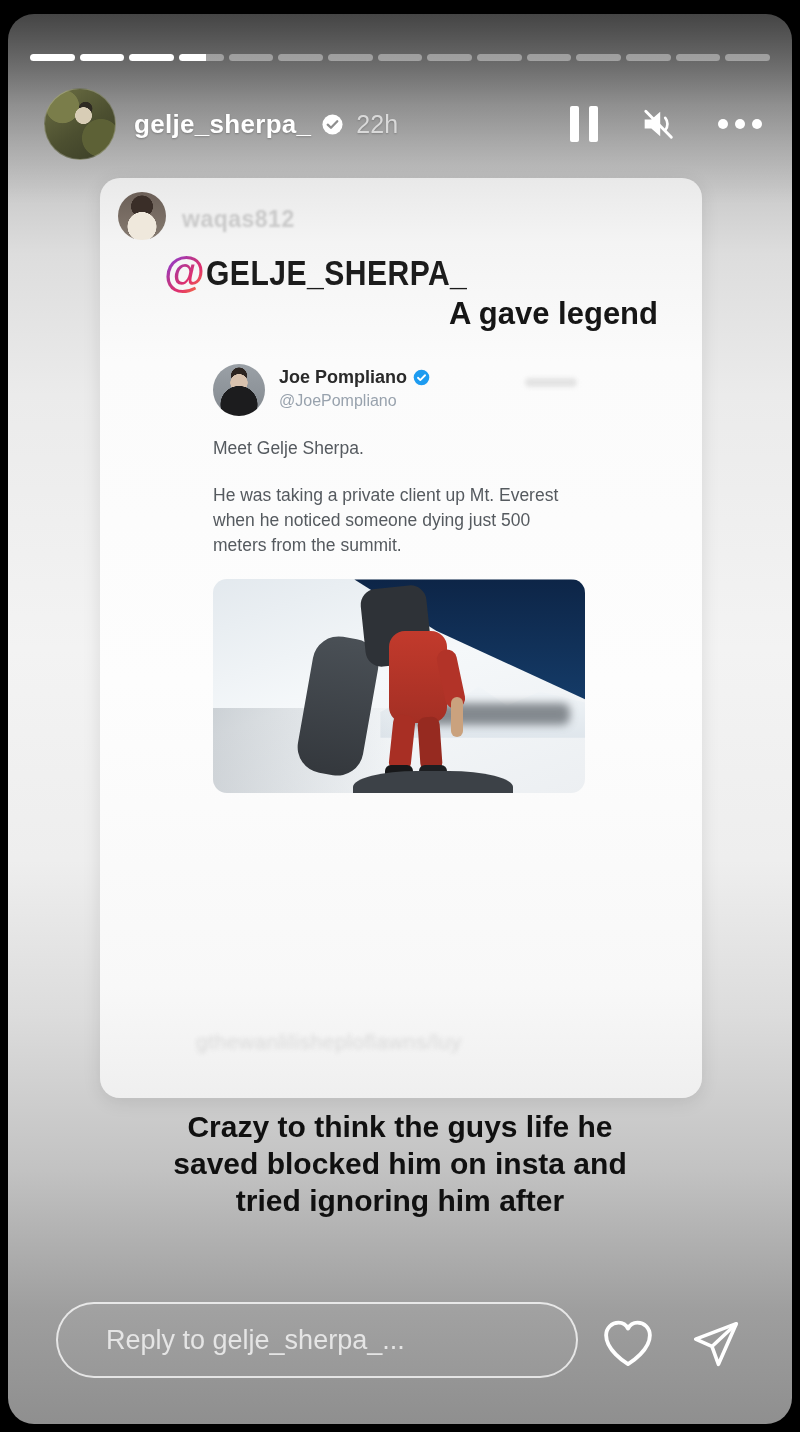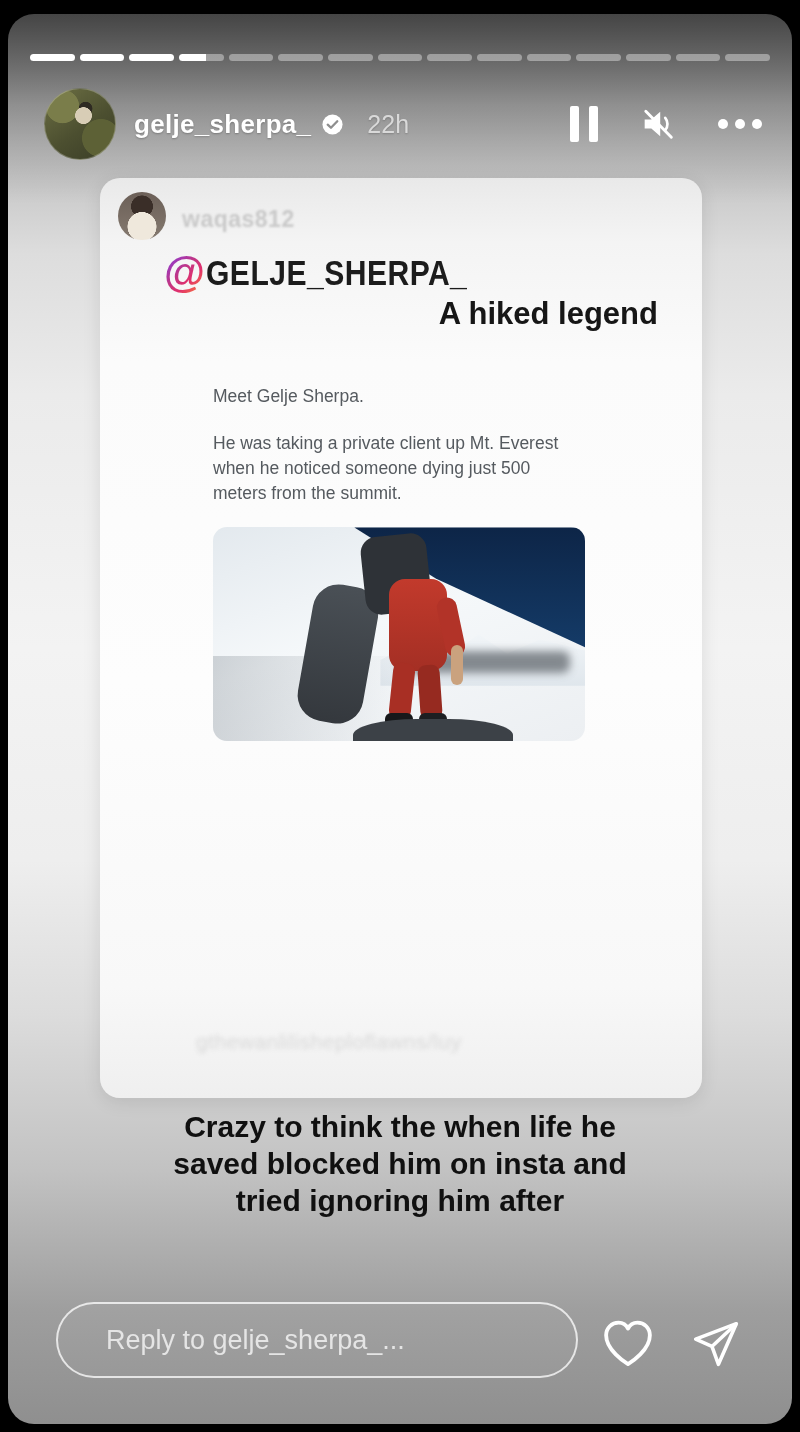--- a/index.html
+++ b/index.html
@@ -32,21 +32,21 @@
                background:
                  radial-gradient(circle at 55% 38%, #d8cdb6 0 14%, transparent 15%),
                  radial-gradient(circle at 58% 28%, #2e2a22 0 10%, transparent 11%),
                  radial-gradient(circle at 25% 25%, #7a7d4a 0 22%, transparent 23%),
                  radial-gradient(circle at 80% 70%, #5d6136 0 25%, transparent 26%),
                  linear-gradient(145deg,#6d7044 0%,#4c4f30 55%,#3a3d26 100%);
                border:1px solid rgba(255,255,255,.25); }
   .hdr-user { margin-left:18px; display:flex; align-items:center; gap:10px; min-width:0; }
   .username { color:#ffffff; font-size:26px; font-weight:700; letter-spacing:.3px;
               text-shadow:0 1px 2px rgba(0,0,0,.25); }
-  .time { color:#d9d9d9; font-size:25px; font-weight:400; margin-left:13px;
+  .time { color:#d9d9d9; font-size:25px; font-weight:400; margin-left:2px;
           text-shadow:0 1px 2px rgba(0,0,0,.2); }
   .hdr-controls { margin-left:auto; display:flex; align-items:center; gap:40px; }
   .pause-icon { display:flex; gap:10px; }
   .pause-icon i { display:block; width:9px; height:36px; background:#fff; border-radius:2px; }
   .dots-icon { display:flex; gap:7px; align-items:center; }
   .dots-icon i { width:10px; height:10px; border-radius:50%; background:#fff; display:block; }
 
   
   .card { position:absolute; left:92px; top:164px; width:602px; height:920px;
           border-radius:20px; overflow:hidden;
@@ -201,23 +201,37 @@
 
   <div class="card">
     <div class="avatar-sm"></div>
     <span class="repost-user">waqas812</span>
 
     <div class="mention">
       <span class="at-glyph">@</span>
       <span class="mention-handle">GELJE_SHERPA_</span>
     </div>
 
-    <div class="headline">A hiked legend</div>
+    <div class="headline">A gave legend</div>
 
     <div class="tweet">
+      <div class="tweet-head">
+        <div class="tweet-avatar"></div>
+        <div class="tweet-names">
+          <div class="tweet-author-row">
+            <span class="tweet-author">Joe Pompliano</span>
+            <svg width="17" height="17" viewBox="0 0 24 24">
+              <circle cx="12" cy="12" r="11" fill="#1d9bf0"></circle>
+              <path d="M7 12.4 L10.3 15.6 L17 8.8" stroke="#ffffff" stroke-width="2.6" fill="none" stroke-linecap="round" stroke-linejoin="round"></path>
+            </svg>
+          </div>
+          <div class="tweet-handle">@JoePompliano</div>
+        </div>
+        <span class="tweet-smudge"></span>
+      </div>
       <p class="p1">Meet Gelje Sherpa.</p>
       <p class="p2">He was taking a private client up Mt. Everest
 when he noticed someone dying just 500
 meters from the summit.</p>
 
       <div class="photo">
         <div class="sky"></div>
         <div class="far-peaks"></div>
         <div class="rock-band"></div>
         <div class="shade"></div>
@@ -230,21 +244,21 @@
         <div class="fig-leg2"></div>
         <div class="fig-boot1"></div>
         <div class="fig-boot2"></div>
         <div class="fig-rock"></div>
       </div>
     </div>
 
     <span class="watermark">gthewanlilisheploflawns/luy</span>
   </div>
 
-  <div class="caption">Crazy to think the when life he
+  <div class="caption">Crazy to think the guys life he
 saved blocked him on insta and
 tried ignoring him after</div>
 
   <div class="reply-pill">
     <input class="reply-input" type="text" placeholder="Reply to gelje_sherpa_..." style="">
   </div>
   <div class="like-btn">
     <svg width="56" height="56" viewBox="0 0 32 32">
       <path d="M16 27.5 C14 26.3 3.5 19.4 3.5 11 C3.5 6.9 6.7 3.8 10.6 3.8 C13 3.8 15 5.2 16 7.2 C17 5.2 19 3.8 21.4 3.8 C25.3 3.8 28.5 6.9 28.5 11 C28.5 19.4 18 26.3 16 27.5 Z" fill="none" stroke="#ffffff" stroke-width="2.2" stroke-linejoin="round"></path>
     </svg>

